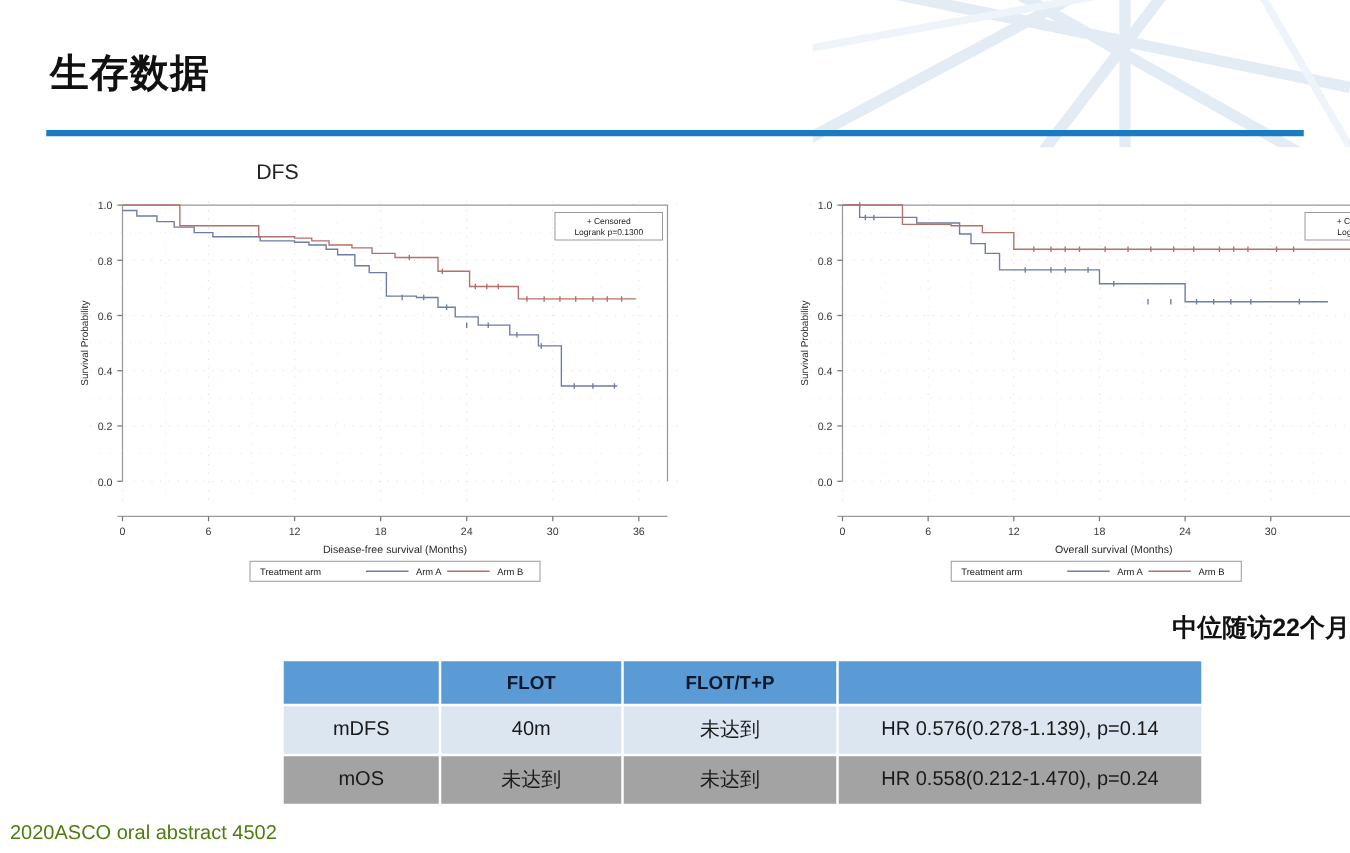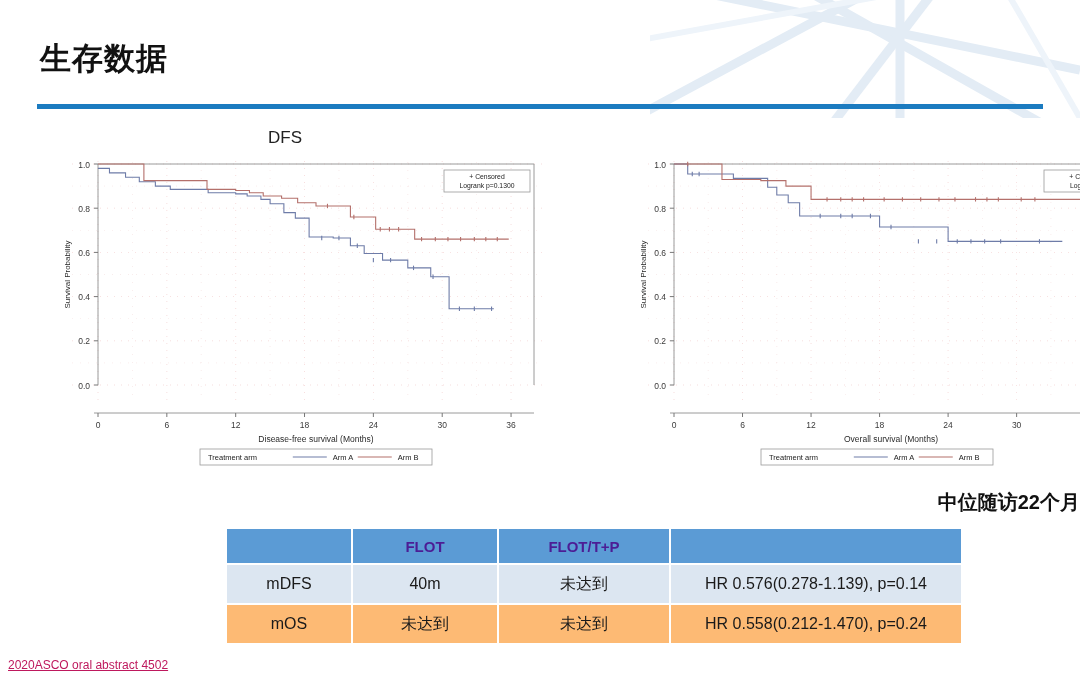--- a/index.html
+++ b/index.html
@@ -23,21 +23,21 @@
     color:#111;
     text-align:center;
   }
   .title-rule{
     position:absolute;left:37px;top:104px;width:1006px;height:5px;
     background:#1B7BC0;
   }
 
   
   .chart-title{
-    position:absolute;font-size:17px;color:#222;text-align:center;
+    position:absolute;font-size:17px;color:#222;
   }
   #dfs-title{left:205px;top:128px;width:160px;}
   #os-title{left:790px;top:128px;width:160px;}
 
   .panel{position:absolute;overflow:hidden;}
   #dfs-panel{left:36px;top:156px;width:512px;height:325px;}
   #os-panel{left:612px;top:156px;width:470px;height:325px;}
 
   .panel svg{display:block;}
 
@@ -49,30 +49,30 @@
   .tbl-wrap{position:absolute;left:225px;top:527px;width:732px;}
   table.survival{
     border-collapse:separate;border-spacing:2px 2px;
     width:732px;table-layout:fixed;
   }
   table.survival th,table.survival td{
     padding:0;height:38px;text-align:center;vertical-align:middle;
     font-size:16px;font-weight:normal;color:#1a1a1a;
   }
   table.survival thead th{
-    background:#5B9BD5;color:#4c1d95;font-weight:bold;font-size:15px;height:34px;
+    background:#5B9BD5;color:#0f172a;font-weight:bold;font-size:15px;height:34px;
   }
   tbody tr.row-a td{background:#DCE6F1;}
-  tbody tr.row-b td{background:#fdba74;}
+  tbody tr.row-b td{background:#a3a3a3;}
   td.hr-cell{font-size:15px;text-align:center;letter-spacing:0px;}
   col.c1{width:124px;} col.c2{width:144px;} col.c3{width:170px;} col.c4{width:290px;}
 
   
   .footer{
-    position:absolute;left:8px;top:658px;font-size:12px;color:#be185d;text-decoration:underline;
+    position:absolute;left:8px;top:658px;font-size:16px;color:#4d7c0f;
   }
 </style>
 </head>
 <body>
 
 <div class="slide">
 
   <div class="watermark">
     <svg width="430" height="118" viewBox="0 0 430 118">
       <g stroke="#E3ECF5" stroke-width="9" fill="none">

